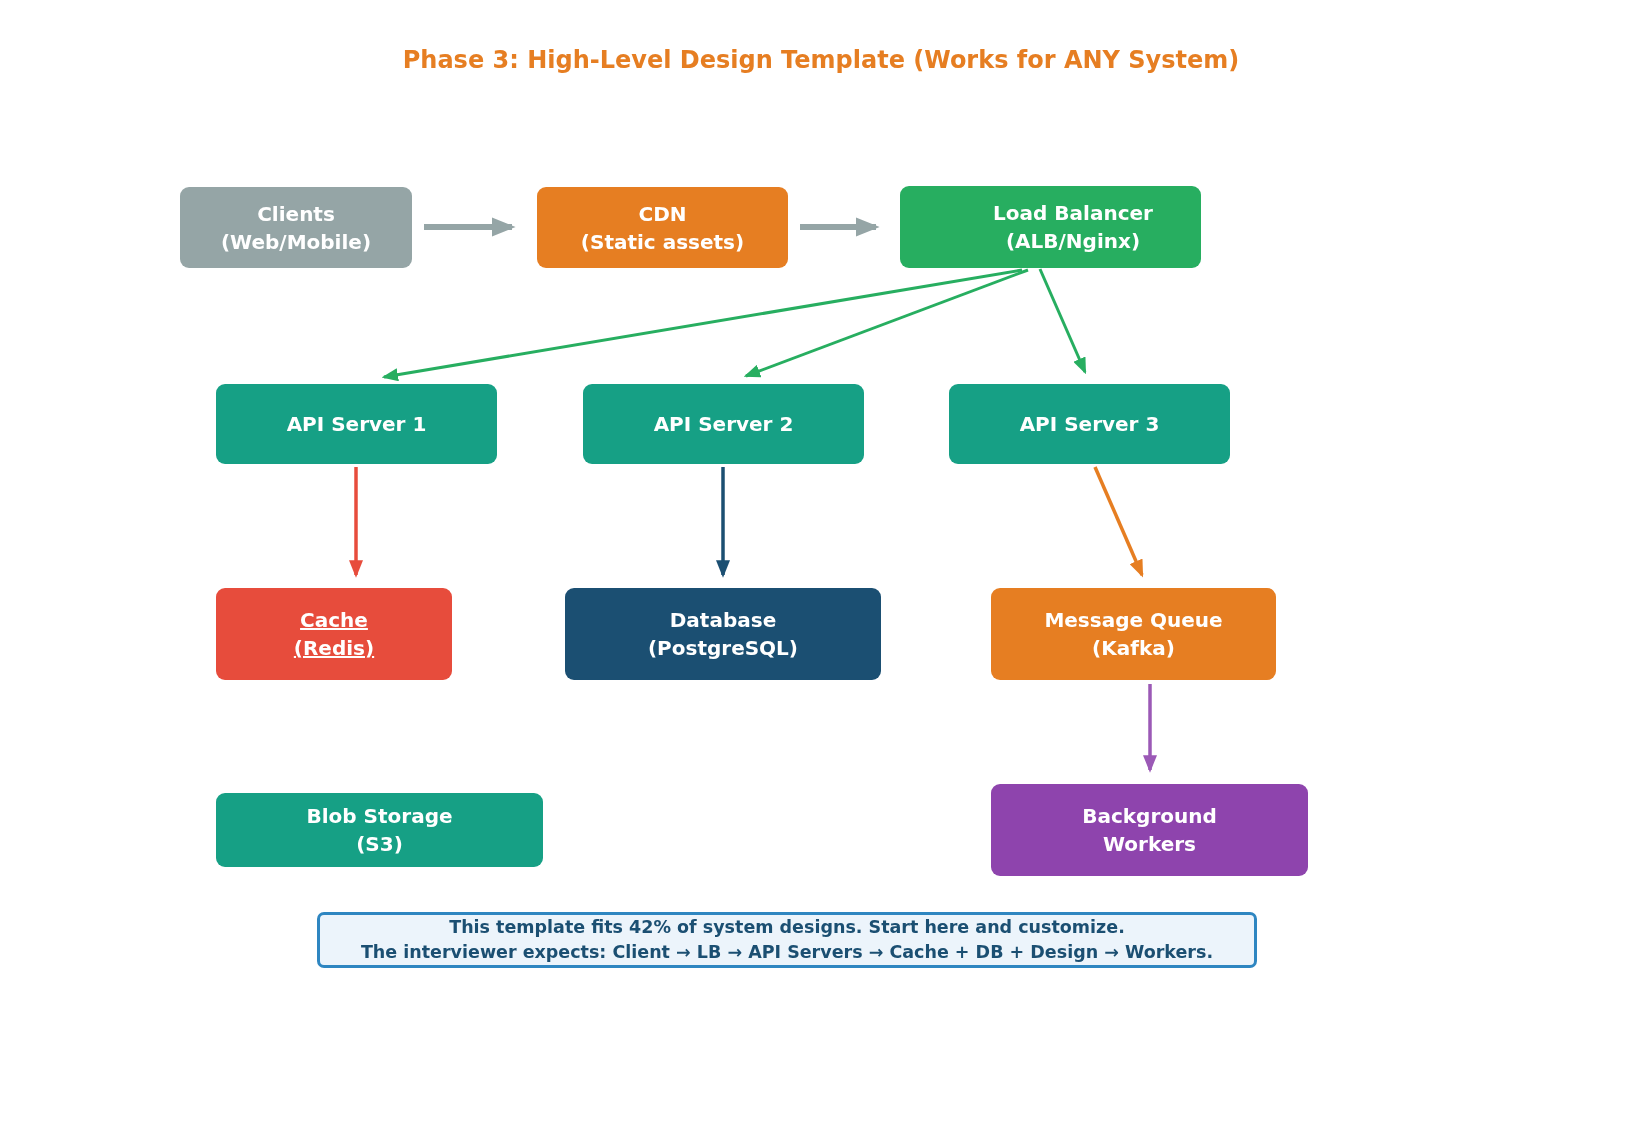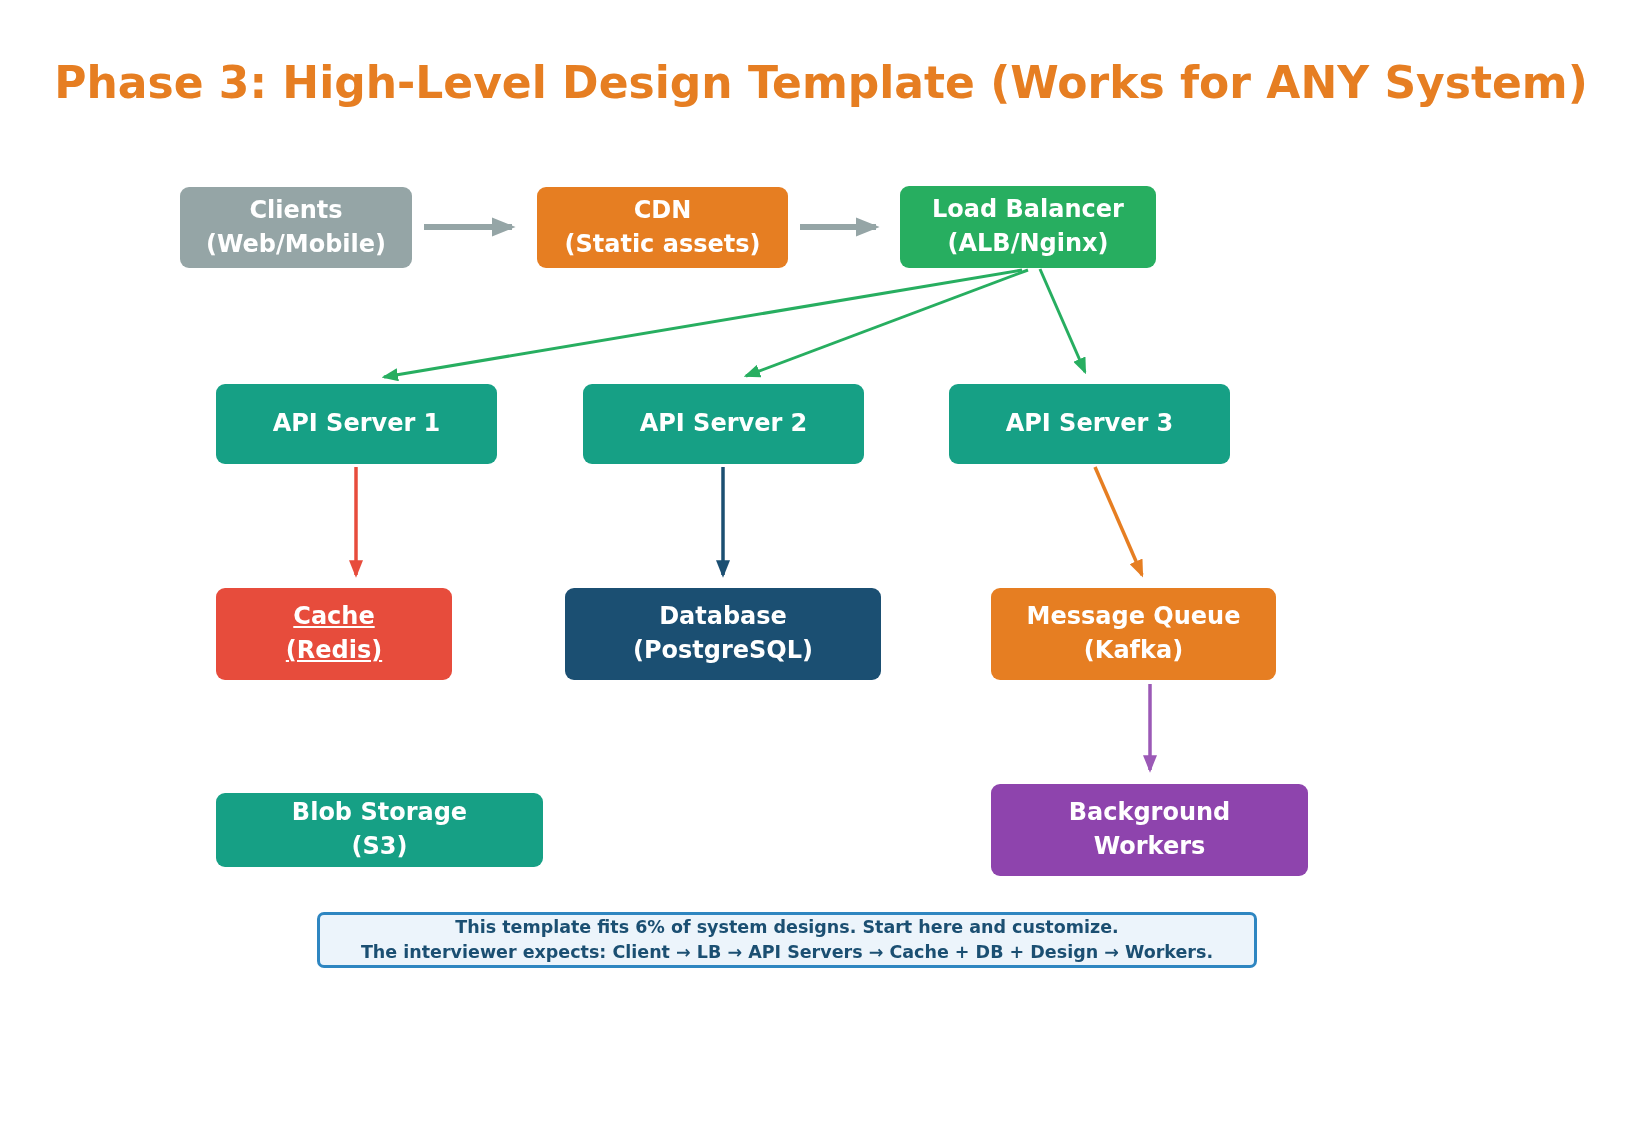--- a/index.html
+++ b/index.html
@@ -6,40 +6,39 @@
   .canvas{
     position:relative;
     width:1642px;height:1142px;
     background:#ffffff;
     font-family:"DejaVu Sans","Liberation Sans",sans-serif;
     overflow:hidden;
   }
   .title{
     position:absolute;left:0;top:46px;width:1642px;
     text-align:center;
-    font-size:44px;font-weight:bold;
+    font-size:24px;font-weight:bold;
     color:var(--c-title);
     letter-spacing:0px;
-    margin-top:11px;
   }
   .edges{position:absolute;left:0;top:0;width:1642px;height:1142px;}
   .node{
     position:absolute;
     border-radius:9px;
     color:#ffffff;
     font-weight:bold;
-    font-size:24px;
+    font-size:20px;
     line-height:1.4;
     display:flex;align-items:center;justify-content:center;
     text-align:center;
     white-space:pre-line;
   }
   .n-clients{left:180px;top:187px;width:232px;height:81px;background:var(--c-gray);}
   .n-cdn{left:537px;top:187px;width:251px;height:81px;background:var(--c-orange);}
-  .n-lb{left:900px;top:186px;width:256px;height:82px;background:var(--c-green);}
+  .n-lb{left:900px;top:186px;width:256px;height:82px;background:var(--c-green);padding-left:45px;}
   .n-api1{left:216px;top:384px;width:281px;height:80px;background:var(--c-teal);}
   .n-api2{left:583px;top:384px;width:281px;height:80px;background:var(--c-teal);}
   .n-api3{left:949px;top:384px;width:281px;height:80px;background:var(--c-teal);}
   .n-cache{left:216px;top:588px;width:236px;height:92px;background:var(--c-red);text-decoration:underline;}
   .n-db{left:565px;top:588px;width:316px;height:92px;background:var(--c-navy);}
   .n-mq{left:991px;top:588px;width:285px;height:92px;background:var(--c-orange);}
   .n-blob{left:216px;top:793px;width:327px;height:74px;background:var(--c-teal);}
   .n-workers{left:991px;top:784px;width:317px;height:92px;background:var(--c-purple);}
   .note{
     position:absolute;left:317px;top:912px;width:934px;height:50px;
@@ -133,17 +132,17 @@
   <div class="node n-blob">
     <span>Blob Storage
 (S3)</span>
   </div>
   <div class="node n-workers">
     <span>Background
 Workers</span>
   </div>
 
   <div class="note">
-    <div>This template fits 6% of system designs. Start here and customize.</div>
+    <div>This template fits 42% of system designs. Start here and customize.</div>
     <div>The interviewer expects: Client → LB → API Servers → Cache + DB + Design → Workers.</div>
   </div>
 
 </div>
 
 </body></html>

